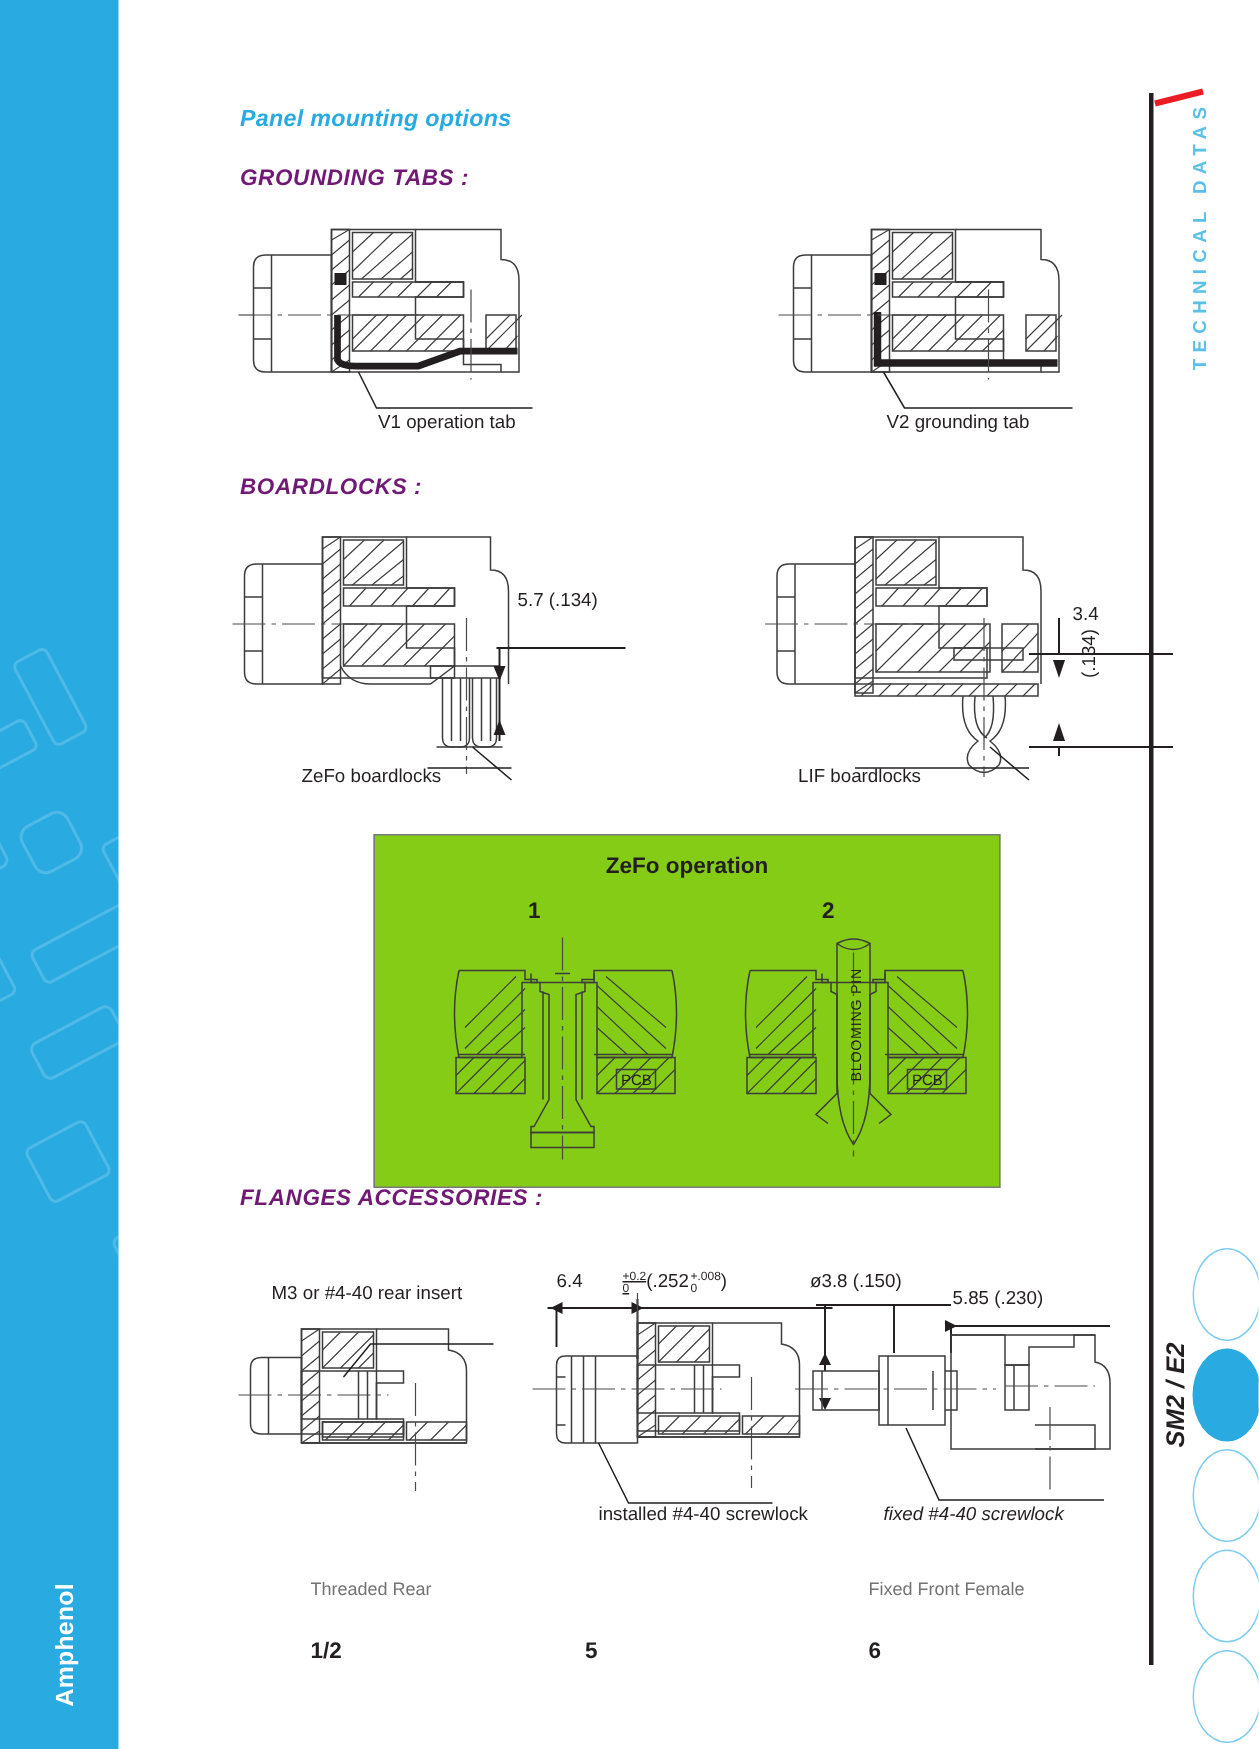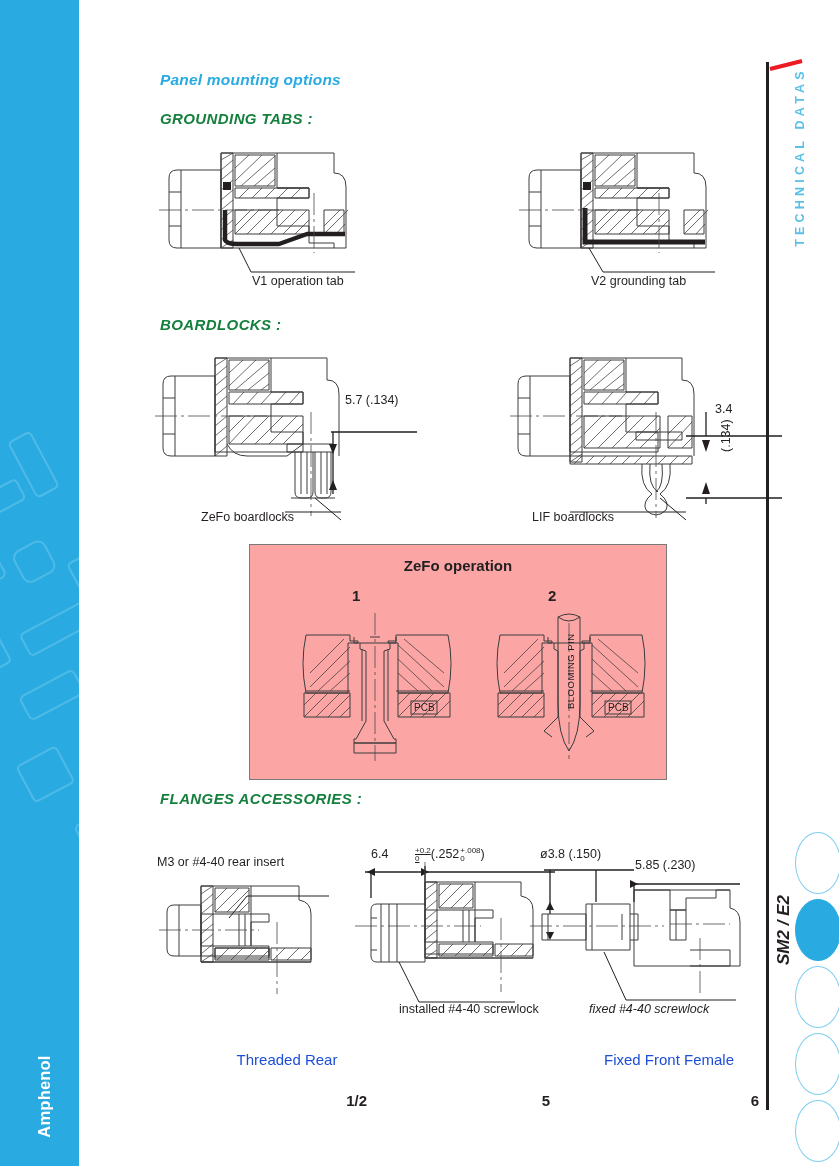--- a/index.html
+++ b/index.html
@@ -30,37 +30,37 @@
   #dots{position:absolute;left:795px;top:832px;width:46px;}
   .dot{width:46px;height:62px;border-radius:50%;border:1.3px solid #7ecdf0;
        box-sizing:border-box;margin-bottom:5px;background:transparent;}
   .dot.filled{background:#29abe2;border-color:#29abe2;}
 
   
   #content{position:absolute;left:79px;top:0;width:584px;height:1166px;margin-left:36px;}
 
   .h-main{position:absolute;color:#29abe2;font-weight:bold;font-style:italic;
       font-size:15.5px;letter-spacing:.2px;white-space:nowrap;}
-  .h-sec{position:absolute;color:#15803d;font-weight:bold;font-style:italic;
+  .h-sec{position:absolute;color:#701a75;font-weight:bold;font-style:italic;
       font-size:15px;letter-spacing:.4px;white-space:nowrap;}
 
   .fig{position:absolute;}
   .cap{position:absolute;font-size:12.5px;color:#231f20;white-space:nowrap;}
   .dim{position:absolute;font-size:12.5px;color:#231f20;white-space:nowrap;}
 
   
-  #zefo-box{position:absolute;left:134px;top:544px;width:416px;height:234px;
-      border:1.6px solid #7a7a7a;background:#fca5a5;}
+  #zefo-box{position:absolute;left:134px;top:556px;width:416px;height:234px;
+      border:1.6px solid #7a7a7a;background:#84cc16;}
   #zefo-title{position:absolute;left:0;top:12px;width:416px;text-align:center;
       font-size:15px;font-weight:bold;color:#231f20;}
   .zefo-step{position:absolute;font-size:15px;font-weight:bold;color:#231f20;}
 
-  .bot-cap{position:absolute;text-align:center;font-size:15px;
-      color:#1d4ed8;line-height:15px;}
-  .bot-num{position:absolute;text-align:right;font-size:15px;
+  .bot-cap{position:absolute;text-align:left;font-size:12px;
+      color:#737373;line-height:15px;}
+  .bot-num{position:absolute;text-align:left;font-size:15px;
       font-weight:bold;color:#231f20;}
 
   svg{display:block;overflow:visible;}
   .ln{fill:none;stroke:#3c3c3c;stroke-width:1;}
   .ln2{fill:none;stroke:#231f20;stroke-width:1.3;}
   .hatch{stroke:#3c3c3c;stroke-width:.75;fill:none;}
   .solidblk{fill:#231f20;stroke:none;}
   .leader{fill:none;stroke:#231f20;stroke-width:1;}
   .ctr{fill:none;stroke:#4a4a4a;stroke-width:.8;stroke-dasharray:22 4 3 4;}
 </style>
@@ -393,21 +393,21 @@
         <path d="M72 4 q11 -6 22 0 V90 q0 32 -11 48 q-11 -16 -11 -48 Z"></path>
         <path d="M72 4 q11 8 22 0"></path>
       </g>
       <path class="ctr" d="M83 10 V146"></path>
       <text transform="translate(88,96) rotate(-90)" font-size="9.5" fill="#231f20" letter-spacing="0.5" font-family="'Liberation Sans',sans-serif">BLOOMING PIN</text>
     </svg>
   </div>
 
   <div class="h-sec" style="left:45px;top:790px;font-style:italic;">FLANGES ACCESSORIES :</div>
 
-  <div class="cap" style="left:42px;top:855px;text-align:right;">M3 or #4-40 rear insert</div>
+  <div class="cap" style="left:66px;top:855px;text-align:right;">M3 or #4-40 rear insert</div>
   <svg class="fig" style="left:44px;top:878px;" width="220" height="120" viewBox="0 0 220 120">
     <g class="ln">
       <path d="M8 34 q0-7 7-7 H42 V78 H15 q-7 0-7-7 Z"></path>
       <path d="M20 27 V78"></path>
       <path d="M42 8 H92 V36 H110 V44 H92 V68 H110 V78 H42 Z"></path>
       <path d="M92 8 H140 V22 q12 2 12 14 V84 H42 V78"></path>
       <path d="M42 84 H152"></path>
 
       <path d="M42 36 H92 V68 H42 Z"></path>
       <path d="M80 36 V68 M86 36 V68"></path>

